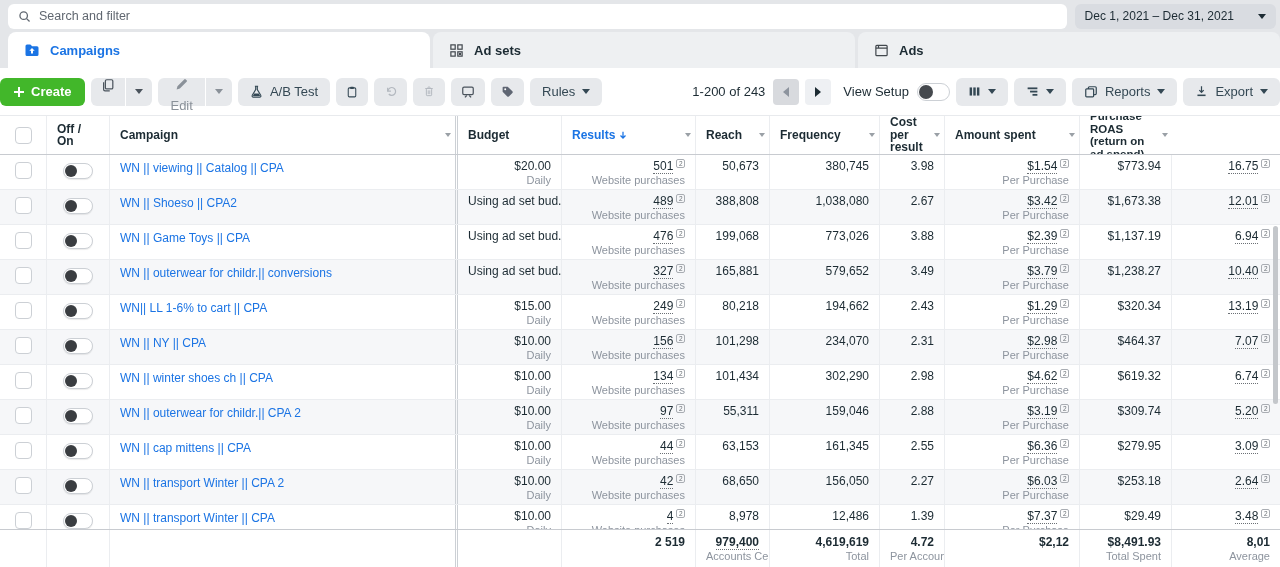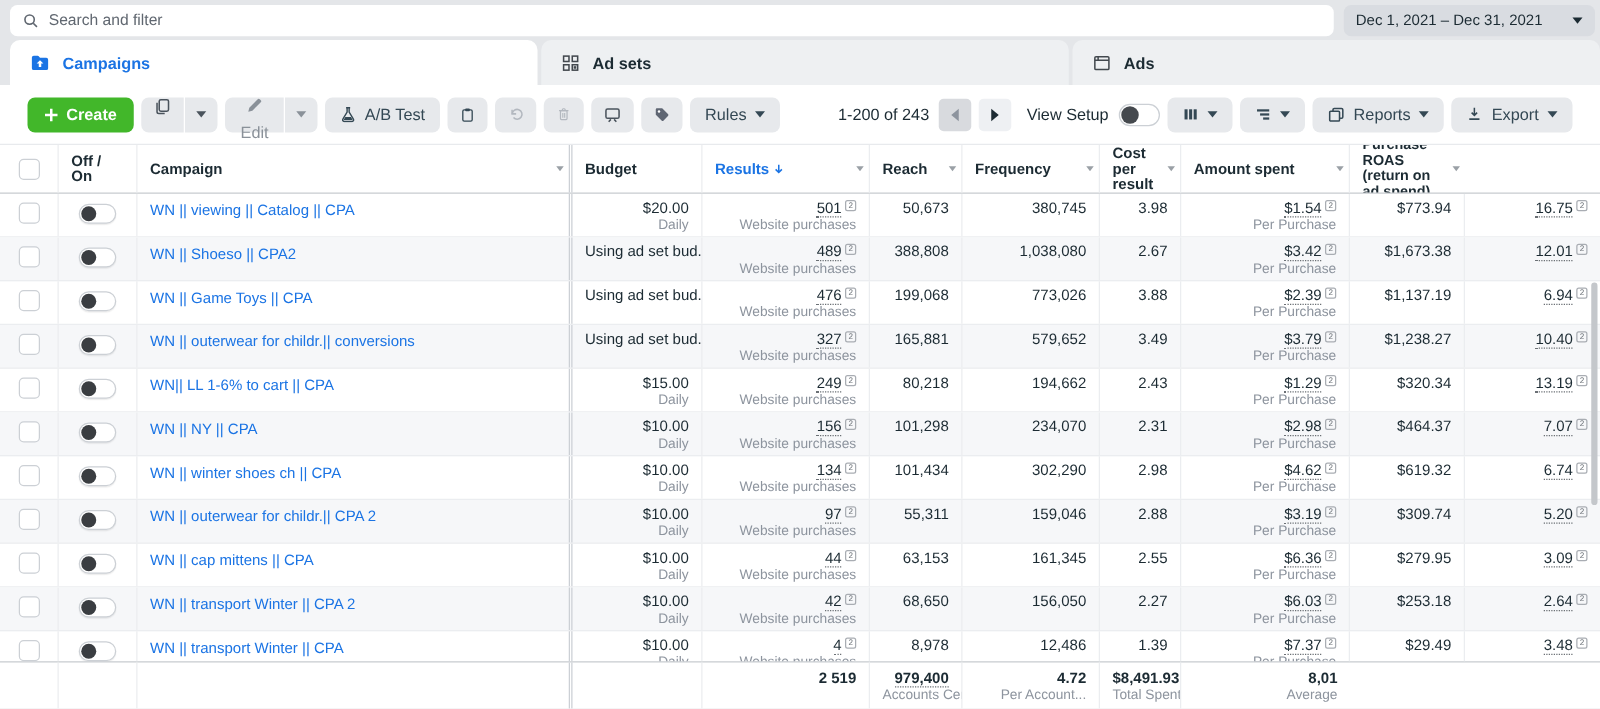--- a/index.html
+++ b/index.html
@@ -23,21 +23,21 @@
   .tabbar { height:36px; display:flex; gap:3px; padding-left:8px; }
   .tab { flex:1; display:flex; align-items:center; gap:10px; padding:0 16px;
          background:#eef0f2; border-radius:8px 8px 0 0; font-weight:700; font-size:13px;
          color:#1c2b33; cursor:pointer; }
   .tab.active { background:#fff; color:#1b74e4; }
 
   
   .sheet { background:#fff; height:499px; position:relative; }
 
   
-  .toolbar { height:48px; display:flex; align-items:center; gap:6px; padding:0 22px;
+  .toolbar { height:48px; display:flex; align-items:center; gap:6px; padding:0 0;
              border-bottom:1px solid #e8eaed; }
   .btn { height:28px; background:#e7e9ec; border:none; border-radius:6px; display:inline-flex;
          align-items:center; gap:7px; padding:0 12px; font-size:13px; color:#344854;
          font-family:"Liberation Sans", sans-serif; cursor:pointer; white-space:nowrap; }
   .btn.icon-only { padding:0 10px; }
   .btn.disabled { color:#b3b8bf; }
   .btn.dim { color:#8a9199; }
   .create-btn { background:#42b72a; color:#fff; font-weight:700; padding:0 14px; }
   .pair { display:inline-flex; gap:1px; }
   .pair .btn:first-child { border-radius:6px 0 0 6px;flex-direction:column; }
@@ -844,22 +844,29 @@
       </div>
       <div class="c num"></div>
       <div class="c num">
         <div class="fval">2 519</div>
       </div>
       <div class="c num">
         <div class="fval"><span class="dot">979,400</span></div>
         <div class="sub">Accounts Cen...</div>
       </div>
       <div class="c num">
+        <div class="fval">4,619,619</div>
+        <div class="sub">Total</div>
+      </div>
+      <div class="c num">
         <div class="fval">4.72</div>
         <div class="sub">Per Account...</div>
+      </div>
+      <div class="c num">
+        <div class="fval">$2,12</div>
       </div>
       <div class="c num">
         <div class="fval">$8,491.93</div>
         <div class="sub">Total Spent</div>
       </div>
       <div class="c num">
         <div class="fval">8,01</div>
         <div class="sub">Average</div>
       </div>
     </div>

